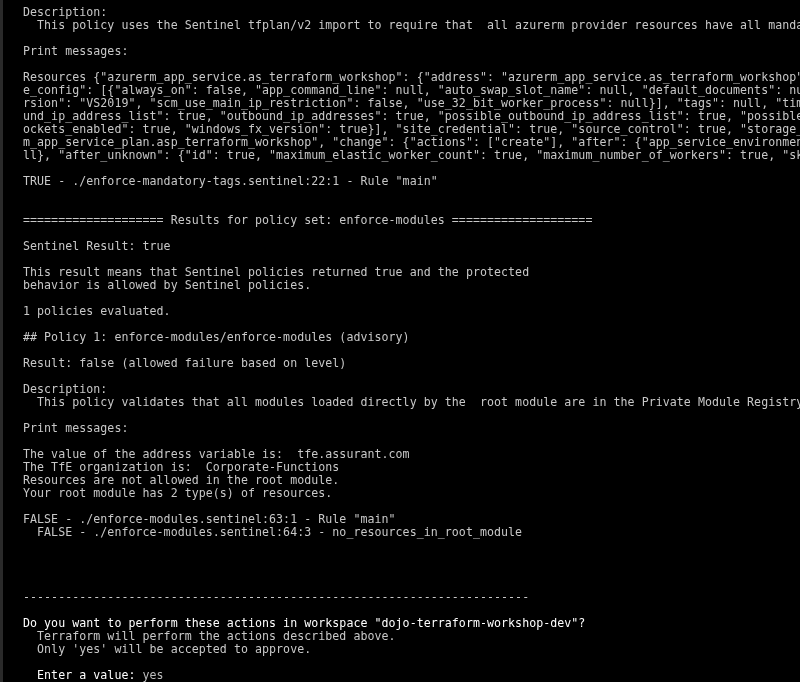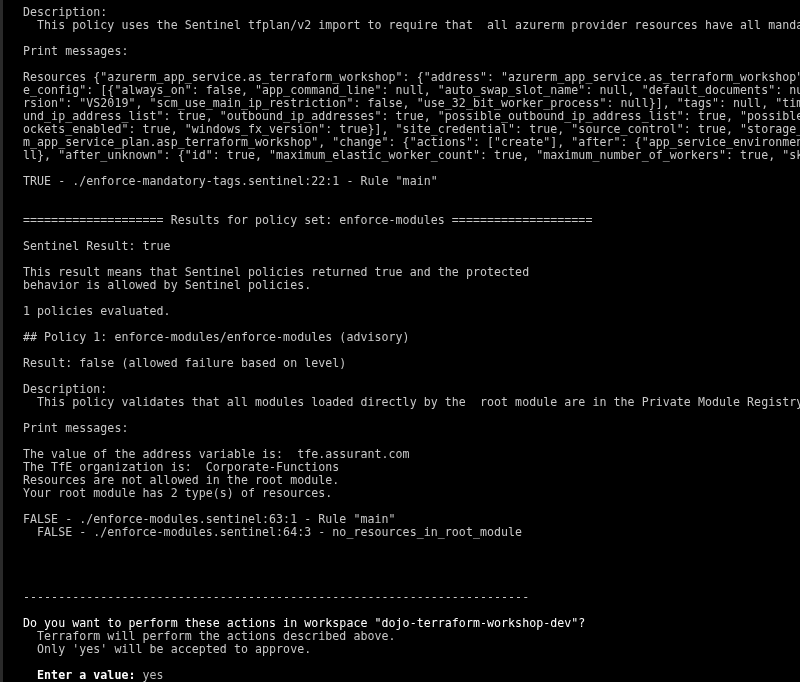--- a/index.html
+++ b/index.html
@@ -47,21 +47,21 @@
   }
   .line.blank {
     color: transparent;
   }
   .line.bold {
     color: #ffffff;
     font-weight: normal;
   }
   .line .seg-bold {
     color: #ffffff;
-    font-weight: bold;
+    font-weight: normal;
   }
   .line .seg-dim {
     color: #bdbdbd;
     font-weight: normal;
     margin-top: 42px;
   }
 </style>
 </head>
 <body>
 

